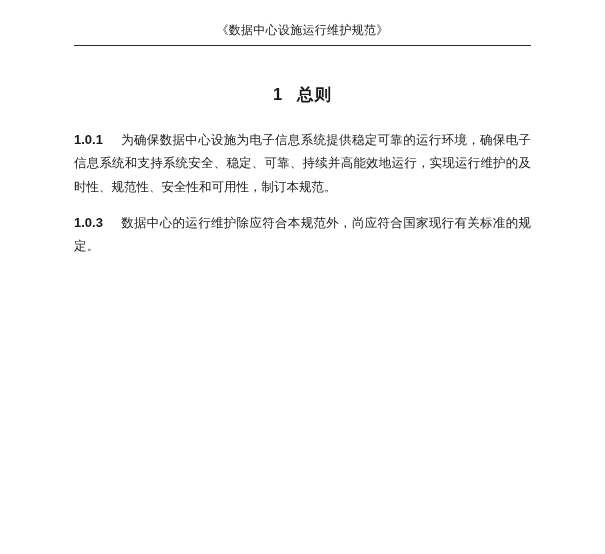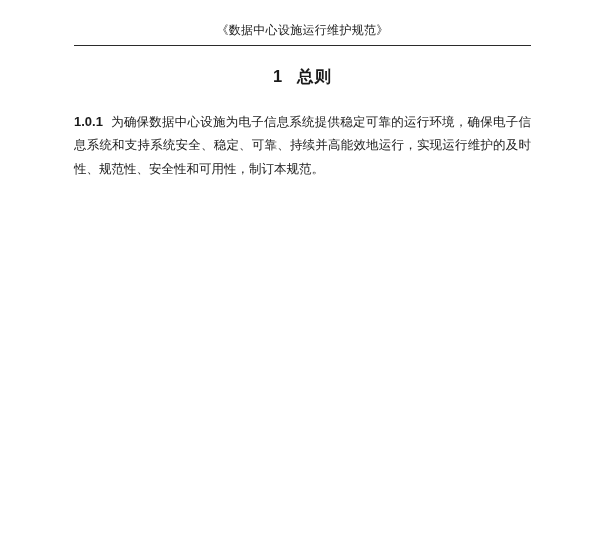--- a/index.html
+++ b/index.html
@@ -33,40 +33,40 @@
   .header-rule {
     border: 0;
     border-top: 1px solid #2b2b2b;
     margin: 0 0 0 0;
     width: 100%;
   }
   .doc-title {
     text-align: center;
     font-size: 16.5px;
     font-weight: bold;
-    margin-top: 20px;
+    margin-top: 38px;
     margin-bottom: 22px;
     font-family: "Liberation Sans", "DejaVu Sans", sans-serif;
     letter-spacing: 1px;
   }
   .doc-title .num {
     margin-right: 14px;
   }
   .clause {
     font-size: 13px;
     line-height: 1.78;
     text-align: justify;
     text-justify: inter-ideograph;
     margin-bottom: 4px;
     text-indent: 0;
   }
   .clause .cnum {
     font-weight: bold;
     font-family: "Liberation Sans", "DejaVu Sans", sans-serif;
-    margin-right: 8px;
+    margin-right: 18px;
     letter-spacing: 0px;
   }
   .clause .ctext {
     font-family: "Liberation Sans", "DejaVu Sans", sans-serif;
     font-size: 12.5px;
   }
 </style>
 </head>
 <body>
 
@@ -79,14 +79,17 @@
 
   <div class="doc-title">
     <span class="num">1</span><span>总则</span>
   </div>
 
   <p class="clause">
     <span class="cnum">1.0.1</span><span class="ctext">为确保数据中心设施为电子信息系统提供稳定可靠的运行环境，确保电子信息系统和支持系统安全、稳定、可靠、持续并高能效地运行，实现运行维护的及时性、规范性、安全性和可用性，制订本规范。</span>
   </p>
 
 
+  <p class="clause">
+    <span class="cnum">1.0.3</span><span class="ctext">数据中心的运行维护除应符合本规范外，尚应符合国家现行有关标准的规定。</span>
+  </p>
 
 </div>
 
 </body></html>

